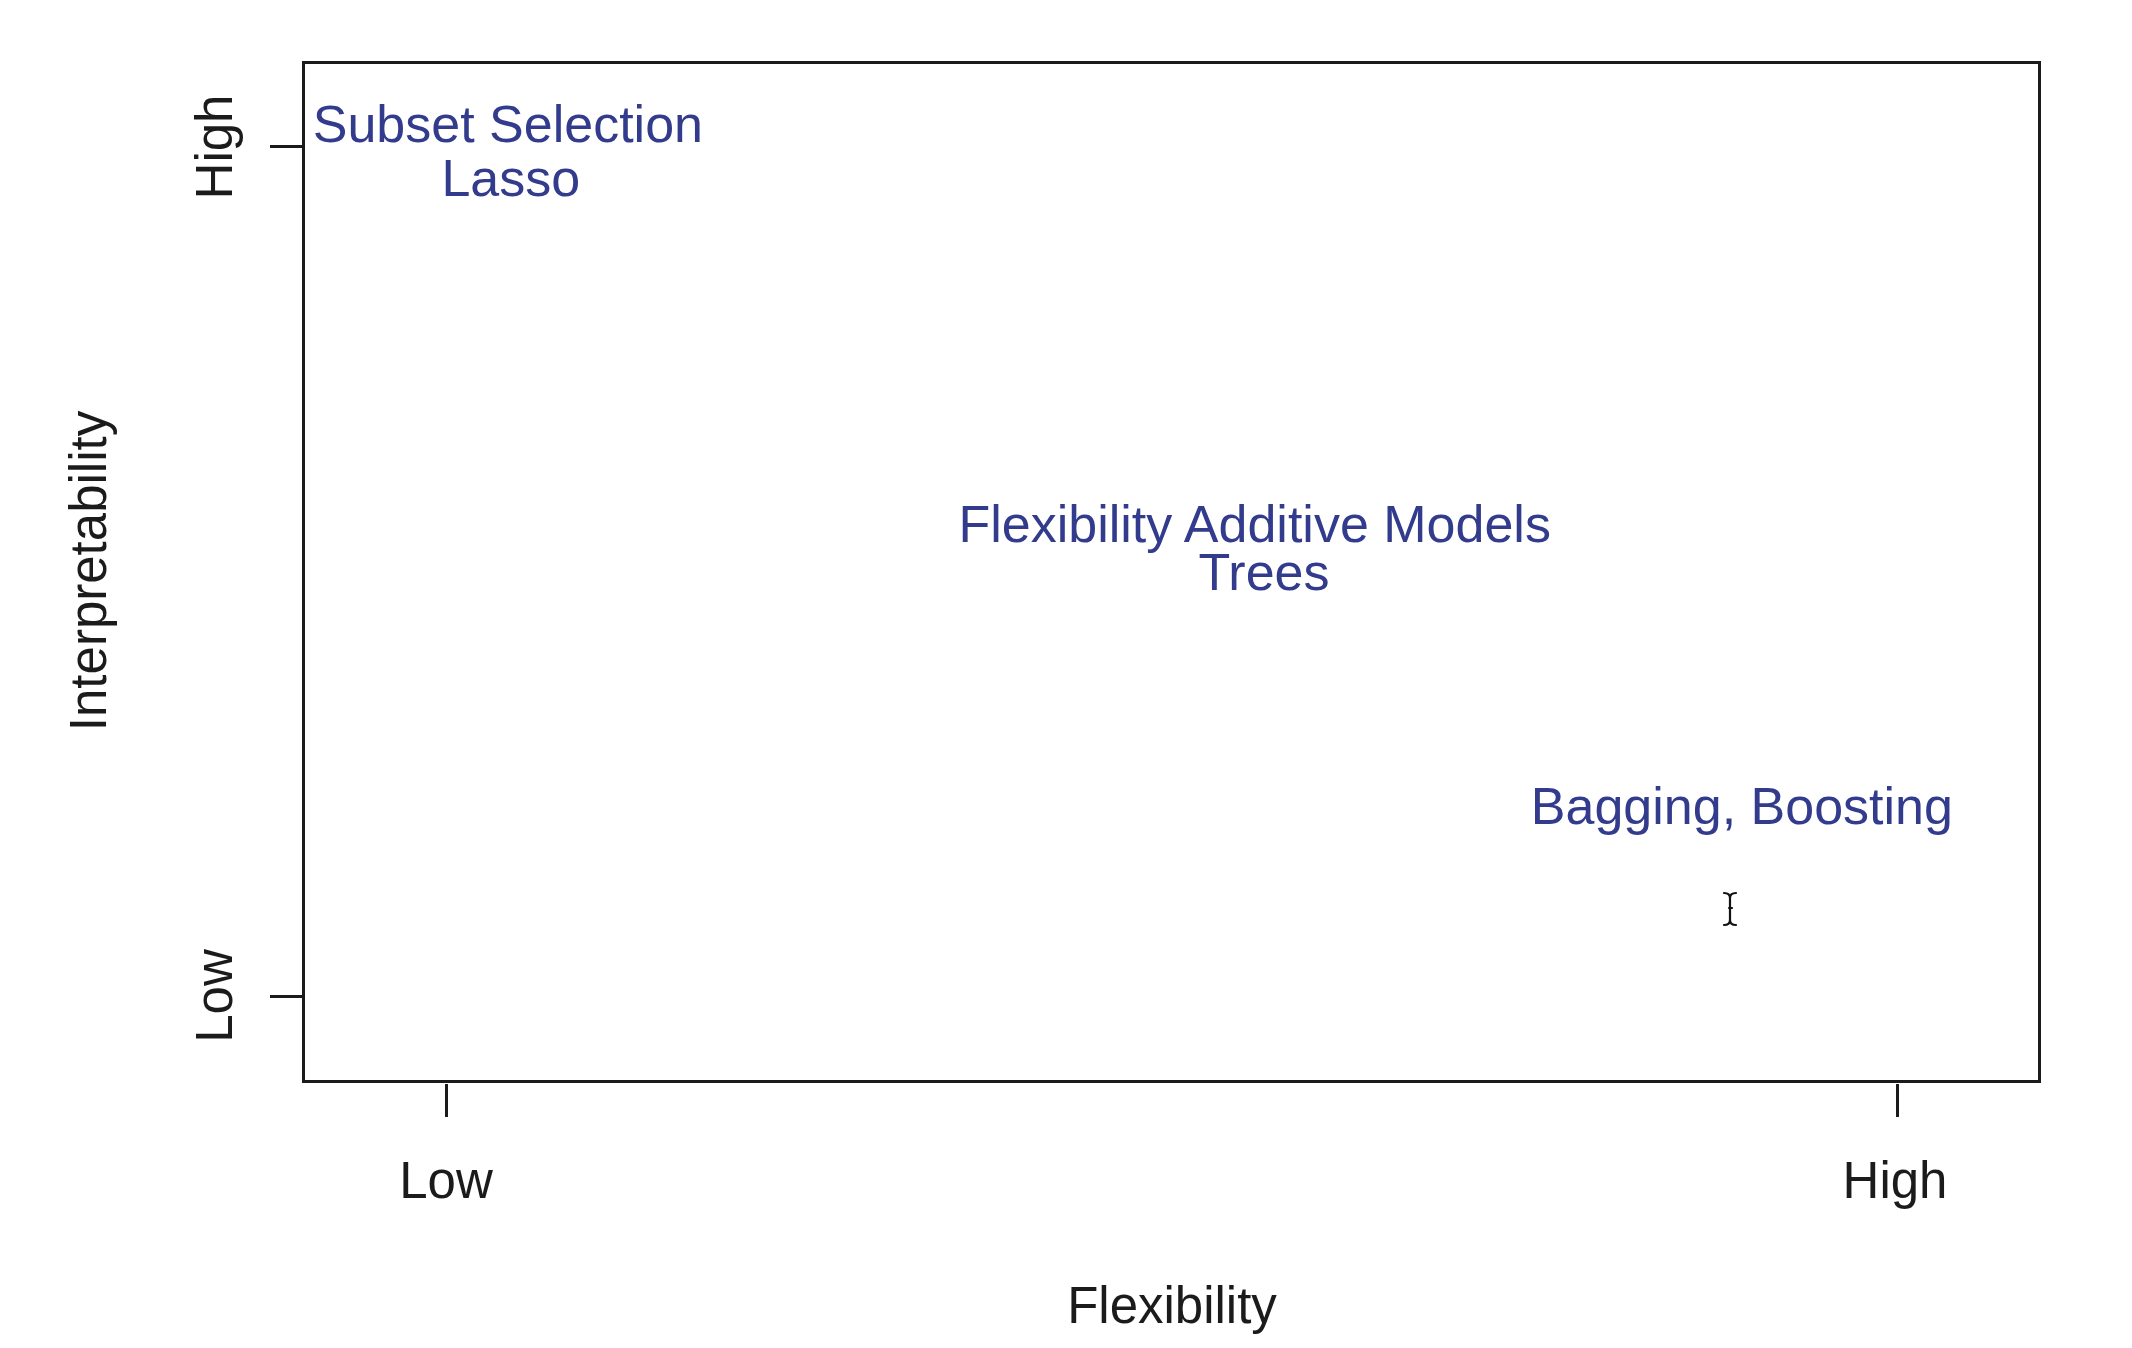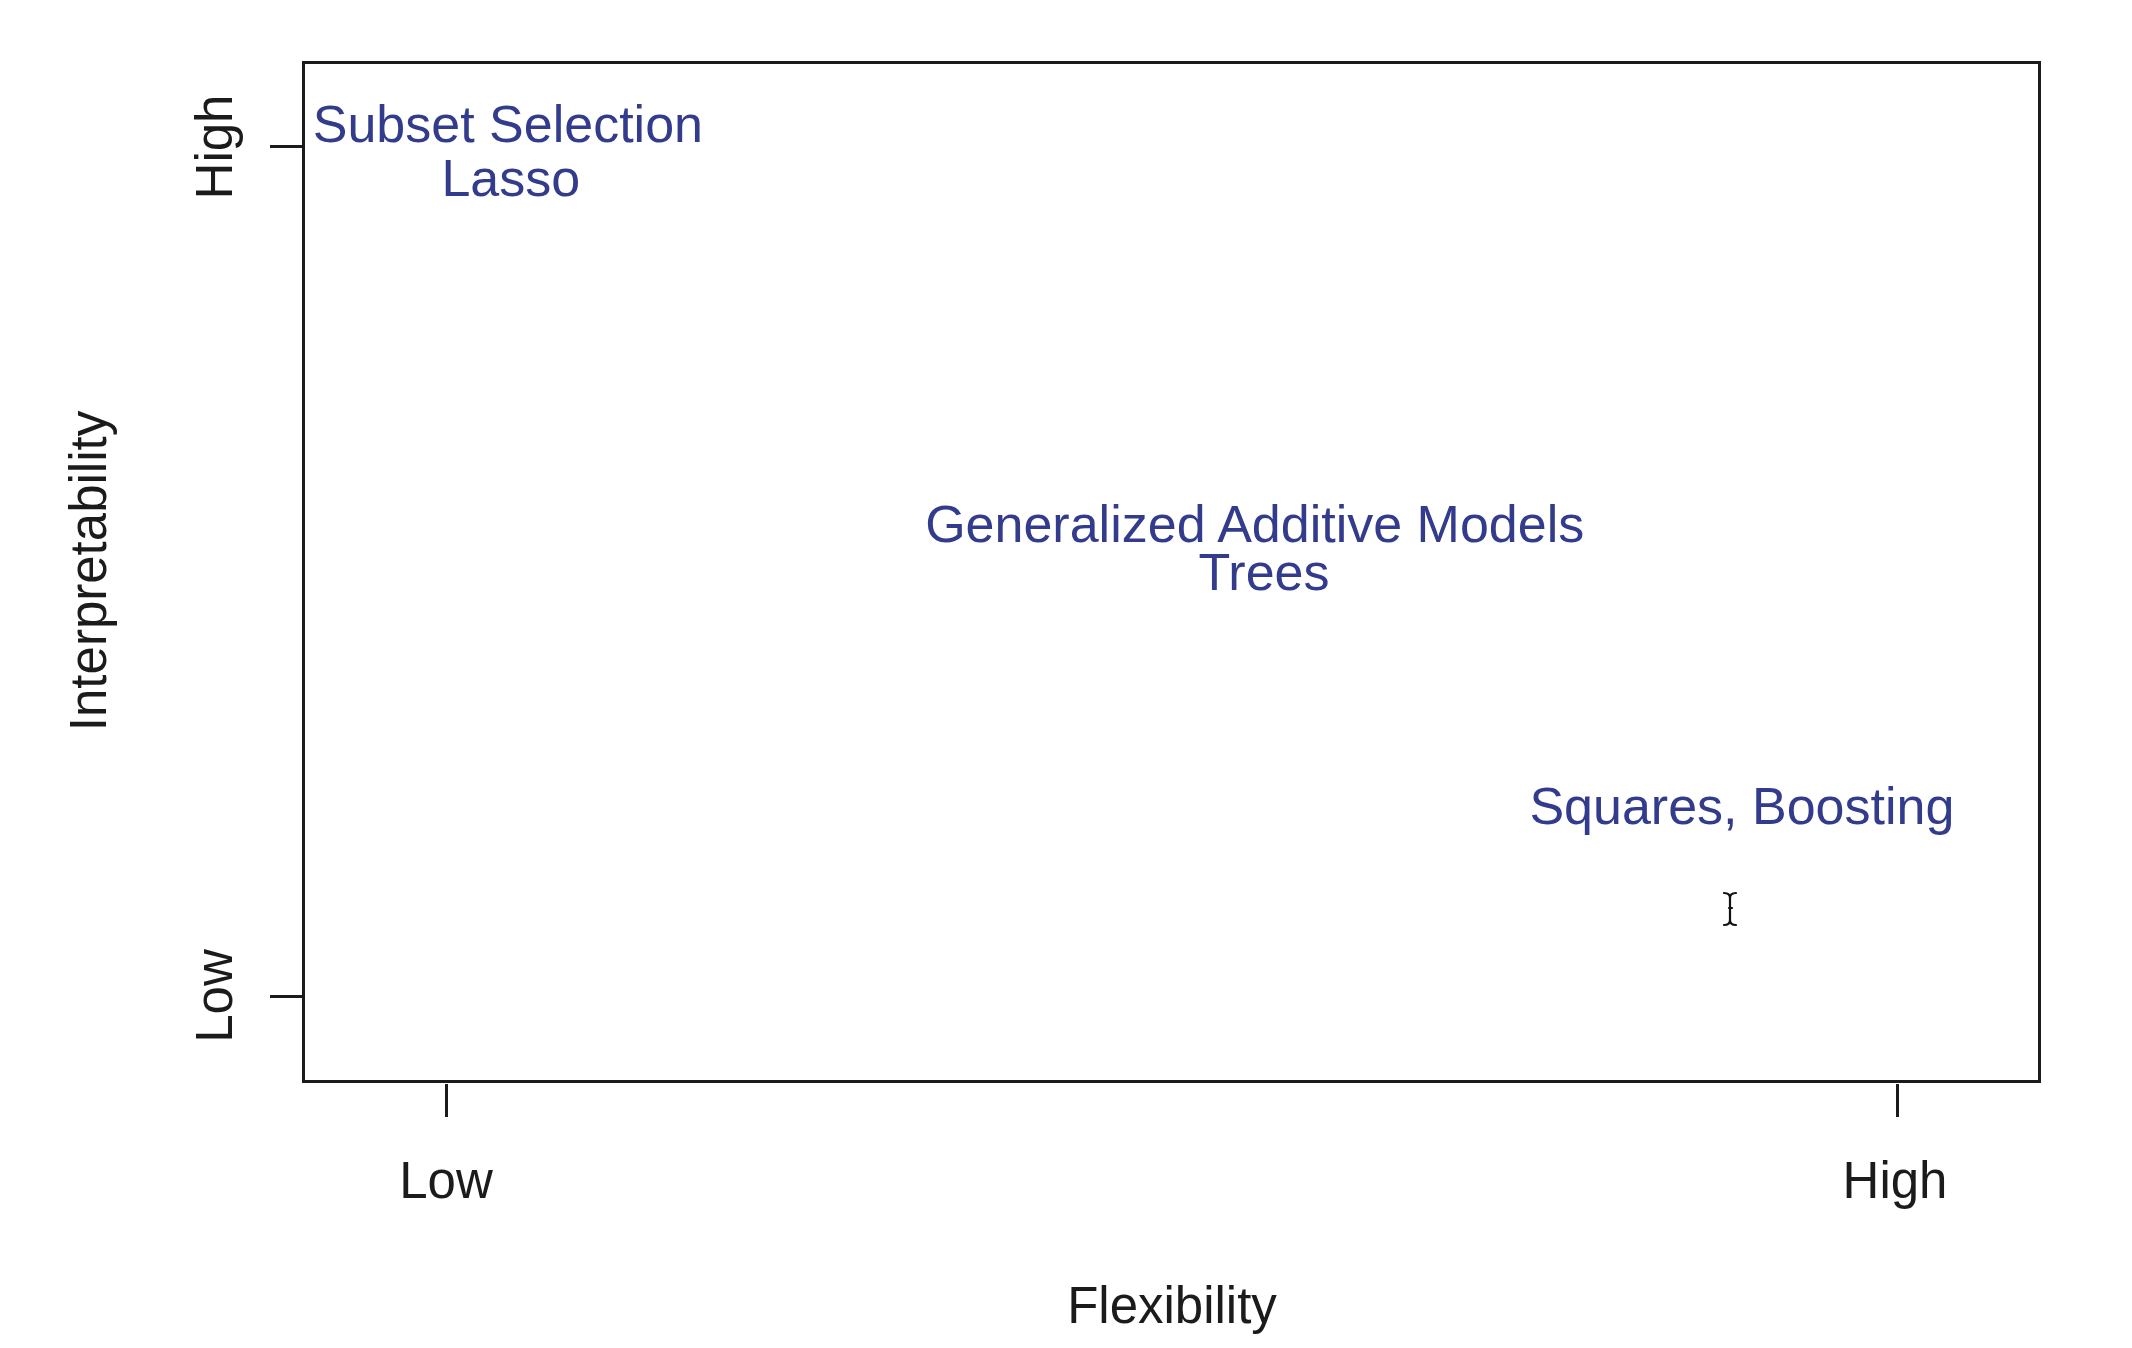--- a/index.html
+++ b/index.html
@@ -84,23 +84,23 @@
   <div class="axis-text rotated tick-label y-low">Low</div>
   <div class="axis-text tick-label x-low">Low</div>
   <div class="axis-text tick-label x-high">High</div>
 
   <div class="axis-text rotated axis-title y">Interpretability</div>
   <div class="axis-text axis-title x">Flexibility</div>
 
   <div class="labels-layer" id="labels-layer">
       <div class="method-label" style="left: 507.9px; top: 124.1px;">Subset Selection</div>
       <div class="method-label" style="left: 510.8px; top: 177.6px;">Lasso</div>
-      <div class="method-label" style="left: 1254.7px; top: 524.4px;">Generalized Additive Models</div>
+      <div class="method-label" style="left: 1254.7px; top: 524.4px;">Flexibility Additive Models</div>
       <div class="method-label" style="left: 1264px; top: 572px;">Trees</div>
-      <div class="method-label" style="left: 1741.9px; top: 805.8px;">Squares, Boosting</div>
+      <div class="method-label" style="left: 1741.9px; top: 805.8px;">Bagging, Boosting</div>
     </div>
 
   <svg class="ibeam-cursor" width="18" height="36" viewBox="0 0 18 36">
     <path d="M3 2 C6.5 2 9 3.5 9 7 C9 3.5 11.5 2 15 2
              M9 7 L9 29
              M8 17 L11 17
              M3 34 C6.5 34 9 32.5 9 29 C9 32.5 11.5 34 15 34" fill="none" stroke="#111111" stroke-width="2.2" stroke-linecap="round"></path>
   </svg>
 
 </div>

